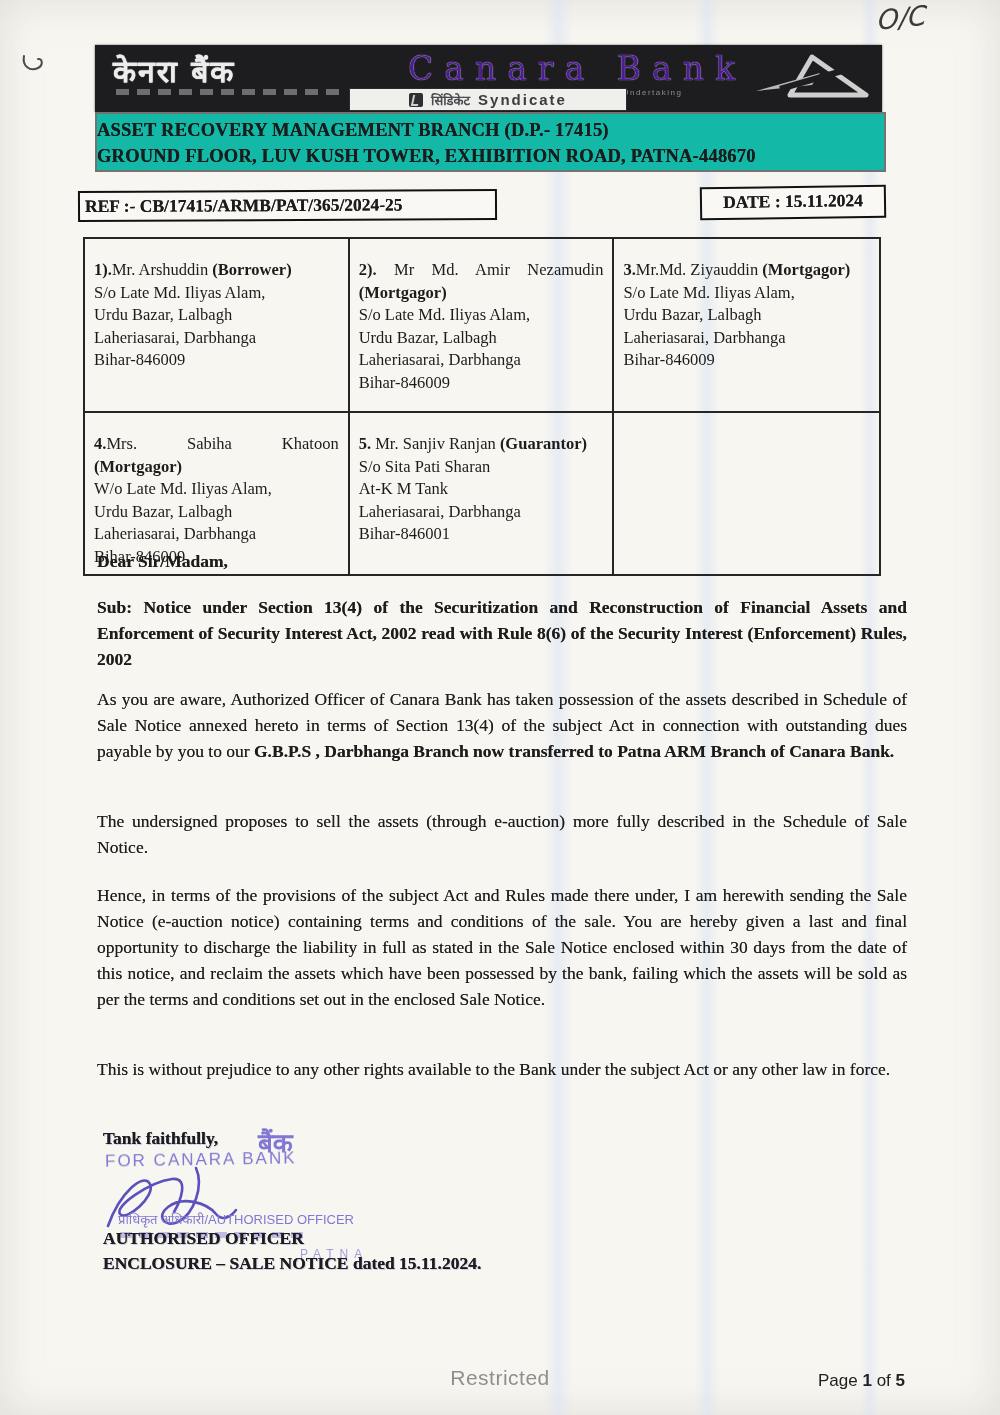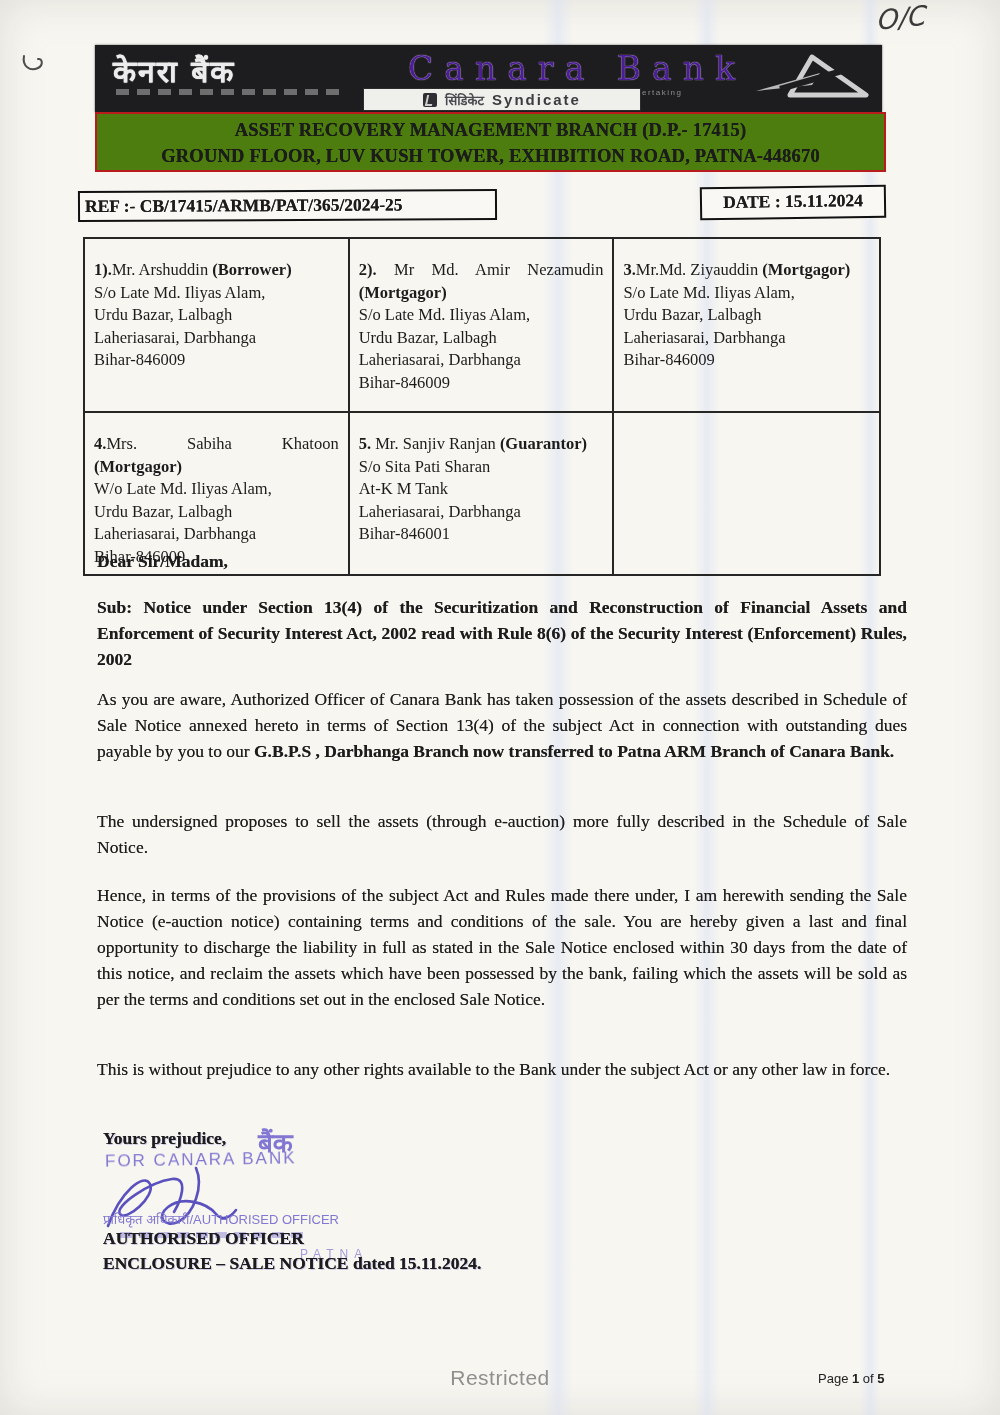--- a/index.html
+++ b/index.html
@@ -16,31 +16,31 @@
   .banner{left:95px;top:45px;width:787px;height:67px;background:#1d1d1f;
     box-shadow:0 0 2px rgba(0,0,0,.6);}
   .hindiLogo{left:113px;top:50px;color:#ececec;font-size:30px;font-weight:bold;
     font-family:"DejaVu Sans",sans-serif;letter-spacing:2px;text-shadow:0 0 1px #fff;}
   .hindiTag{left:116px;top:89px;width:225px;height:6px;opacity:.65;filter:blur(.4px);
     background:repeating-linear-gradient(90deg,#9a9a9a 0 13px,transparent 13px 21px);}
   .cbName{left:408px;top:49px;color:#4c1d95;font-size:33px;letter-spacing:11px;
     font-family:"DejaVu Serif",serif;text-shadow:0 0 1px #fff;white-space:nowrap;}
   .cbSub{left:508px;top:88px;color:#8e8e8e;font-size:8px;letter-spacing:1.5px;
     font-family:"Liberation Sans",sans-serif;white-space:nowrap;}
-  .syndStrip{left:363px;top:88px;width:276px;height:21px;background:#efefec;
+  .syndStrip{left:349px;top:88px;width:276px;height:21px;background:#efefec;
     border:1px solid #2c2c2c;display:flex;align-items:center;justify-content:center;gap:8px;}
   .syndIcon{width:14px;height:14px;background:#2f2f33;border-radius:2px;position:relative;flex:0 0 auto;}
   .syndIcon::after{content:"";position:absolute;left:3px;top:2px;width:5px;height:9px;
     border-left:2px solid #cfcfcf;border-bottom:2px solid #cfcfcf;transform:skewX(-12deg);}
   .syndHindi{font-family:"DejaVu Sans",sans-serif;font-weight:bold;font-size:13px;color:#4a4a4e;filter:blur(.3px);}
   .syndEn{font-family:"Liberation Sans",sans-serif;font-weight:bold;font-size:15px;color:#3c3c40;
     letter-spacing:2px;filter:blur(.3px);}
   
-  .addrBox{left:95px;top:112px;width:787px;height:56px;border:2px solid #b91c1c;
-    background:#4d7c0f;text-align:center;}
+  .addrBox{left:95px;top:112px;width:787px;height:56px;border:2px solid #737373;
+    background:#14b8a6;}
   .addrBox div{font-weight:bold;font-size:18.5px;line-height:26px;letter-spacing:.2px;
     text-shadow:0 0 .5px rgba(0,0,0,.8);}
   .addrBox div:first-child{margin-top:3px;}
   
   .refBox{left:78px;top:190px;width:410px;height:27px;border:2px solid #111;
     font-weight:bold;font-size:17.5px;line-height:26px;padding-left:5px;background:#f9f8f4;
     text-shadow:0 0 .5px rgba(0,0,0,.8);transform:rotate(-.3deg);}
   .dateBox{left:700px;top:186px;width:182px;height:29px;border:2px solid #111;
     font-weight:bold;font-size:17.5px;line-height:27px;text-align:center;background:#f9f8f4;
     text-shadow:0 0 .5px rgba(0,0,0,.8);transform:rotate(-.8deg);}
@@ -56,21 +56,21 @@
   .body-par{left:97px;width:810px;text-align:justify;font-size:17.5px;line-height:26px;
     text-shadow:0 0 .4px rgba(20,20,20,.65);}
   .bold{font-weight:bold;}
   
   .stamp{color:#8277d2;font-family:"Liberation Sans",sans-serif;}
   .sigblock-black{font-weight:bold;font-size:17.5px;text-shadow:1px 1px 0 rgba(130,119,210,.35), 0 0 .4px rgba(0,0,0,.7);}
   .stampBlur{filter:blur(.4px);}
   
   .restricted{left:0;top:1366px;width:1000px;text-align:center;color:#8f8f8f;
     font-family:"Liberation Sans",sans-serif;font-size:21px;letter-spacing:.5px;}
-  .pageNum{left:818px;top:1371px;font-family:"Liberation Sans",sans-serif;font-size:13px;color:#222;}
+  .pageNum{left:818px;top:1371px;font-family:"Liberation Sans",sans-serif;font-size:17px;color:#222;}
   .oc{left:878px;top:2px;font-size:27px;color:#3b3b3b;font-style:italic;
     font-family:"DejaVu Sans",sans-serif;transform:rotate(-6deg) skewX(-8deg);}
 </style>
 </head>
 <body>
 
 <div class="page">
 
   <div class="scanband" style="left:543px;width:30px;"></div>
   <div class="scanband" style="left:694px;width:26px;"></div>
@@ -158,30 +158,30 @@
   <div class="abs body-par bold" style="top:594px;">Sub:  Notice under Section 13(4) of the Securitization and Reconstruction of Financial Assets and Enforcement of Security Interest Act, 2002 read with Rule 8(6) of the Security Interest (Enforcement) Rules, 2002</div>
 
   <div class="abs body-par" style="top:686px;"><span>As you are aware, Authorized Officer of Canara Bank has taken possession of the assets described in Schedule of Sale Notice annexed hereto in terms of Section 13(4) of the subject Act in connection with outstanding dues payable by you to our </span><b>G.B.P.S , Darbhanga Branch now transferred to Patna ARM Branch of Canara Bank.</b></div>
 
   <div class="abs body-par" style="top:808px;">The undersigned proposes to sell the assets (through e-auction) more fully described in the Schedule of Sale Notice.</div>
 
   <div class="abs body-par" style="top:882px;">Hence, in terms of the provisions of the subject Act and Rules made there under, I am herewith sending the Sale Notice (e-auction notice) containing terms and conditions of the sale. You are hereby given a last and final opportunity to discharge the liability in full as stated in the Sale Notice enclosed within 30 days from the date of this notice, and reclaim the assets which have been possessed by the bank, failing which the assets will be sold as per the terms and conditions set out in the enclosed Sale Notice.</div>
 
   <div class="abs body-par" style="top:1056px;">This is without prejudice to any other rights available to the Bank under the subject Act or any other law in force.</div>
 
-  <div class="abs sigblock-black" style="left:103px;top:1128px;">Yours prejudice,</div>
+  <div class="abs sigblock-black" style="left:103px;top:1128px;">Tank faithfully,</div>
   <div class="abs stamp stampBlur" style="left:258px;top:1124px;font-size:26px;font-weight:bold;font-family:'DejaVu Sans',sans-serif;">बैंक</div>
   <div class="abs stamp stampBlur" style="left:105px;top:1150px;font-size:17px;letter-spacing:2px;transform:rotate(-1deg);">FOR CANARA BANK</div>
 
   <svg class="abs" style="left:98px;top:1162px;" width="160" height="78">
     <path d="M10,64 C22,30 46,10 52,22 C58,34 28,60 22,52 C16,44 52,20 74,17 C92,15 82,40 76,50
              M98,6 C106,24 96,52 80,60 C66,66 58,54 70,45 C84,34 108,40 118,52 C124,59 132,56 138,48" fill="none" stroke="#483fb8" stroke-width="2.6" stroke-linecap="round" opacity=".9"></path>
   </svg>
 
-  <div class="abs stamp stampBlur" style="left:103px;top:1210px;font-size:13px;">प्राधिकृत अधिकारी/AUTHORISED OFFICER</div>
+  <div class="abs stamp stampBlur" style="left:118px;top:1210px;font-size:13px;">प्राधिकृत अधिकारी/AUTHORISED OFFICER</div>
   <div class="abs stamp stampBlur" style="left:300px;top:1247px;font-size:12px;letter-spacing:6px;opacity:.7;">PATNA</div>
   <div class="abs stampBlur" style="left:120px;top:1232px;width:190px;height:6px;opacity:.45;background:repeating-linear-gradient(90deg,#8277d2 0 12px,transparent 12px 19px);"></div>
 
   <div class="abs sigblock-black" style="left:103px;top:1228px;">AUTHORISED OFFICER</div>
   <div class="abs sigblock-black" style="left:103px;top:1253px;">ENCLOSURE – SALE NOTICE dated 15.11.2024.</div>
 
   <div class="abs restricted">Restricted</div>
   <div class="abs pageNum">
     <span>Page</span>
     <b>1</b>

